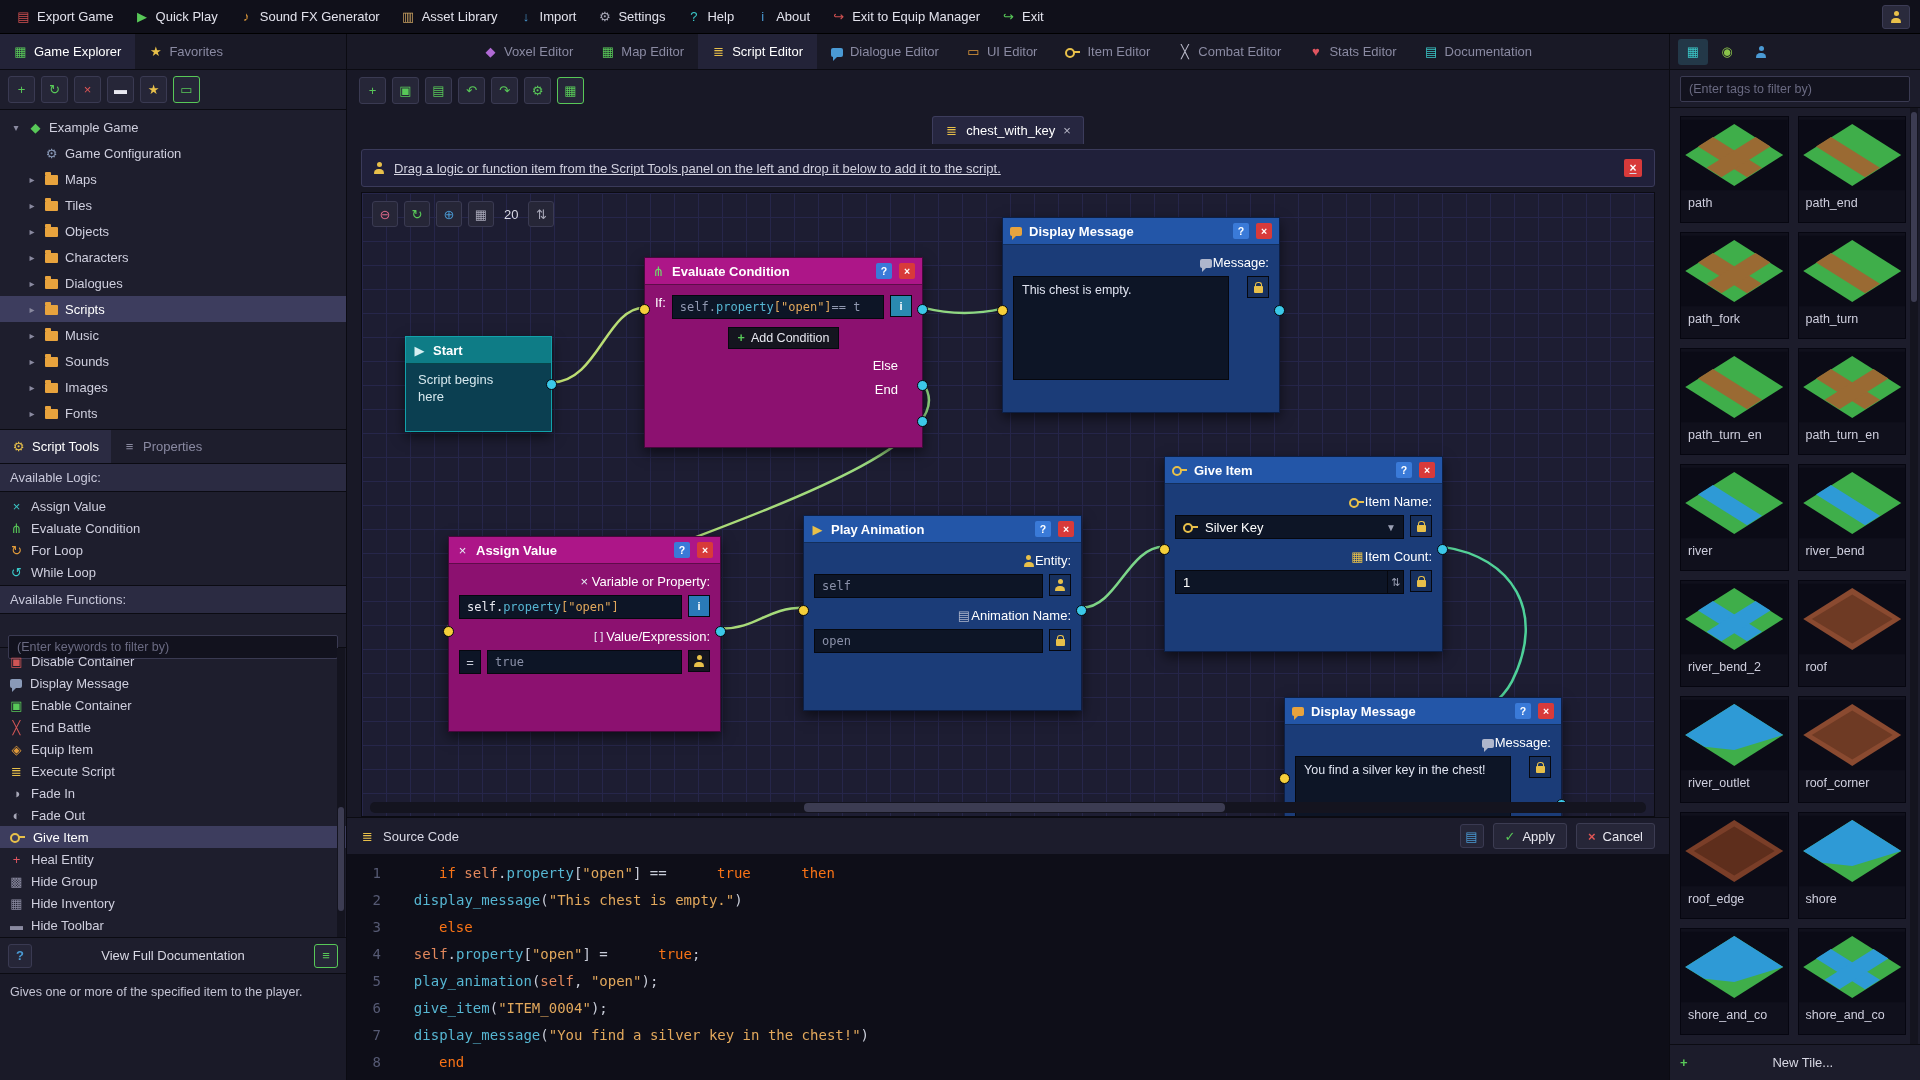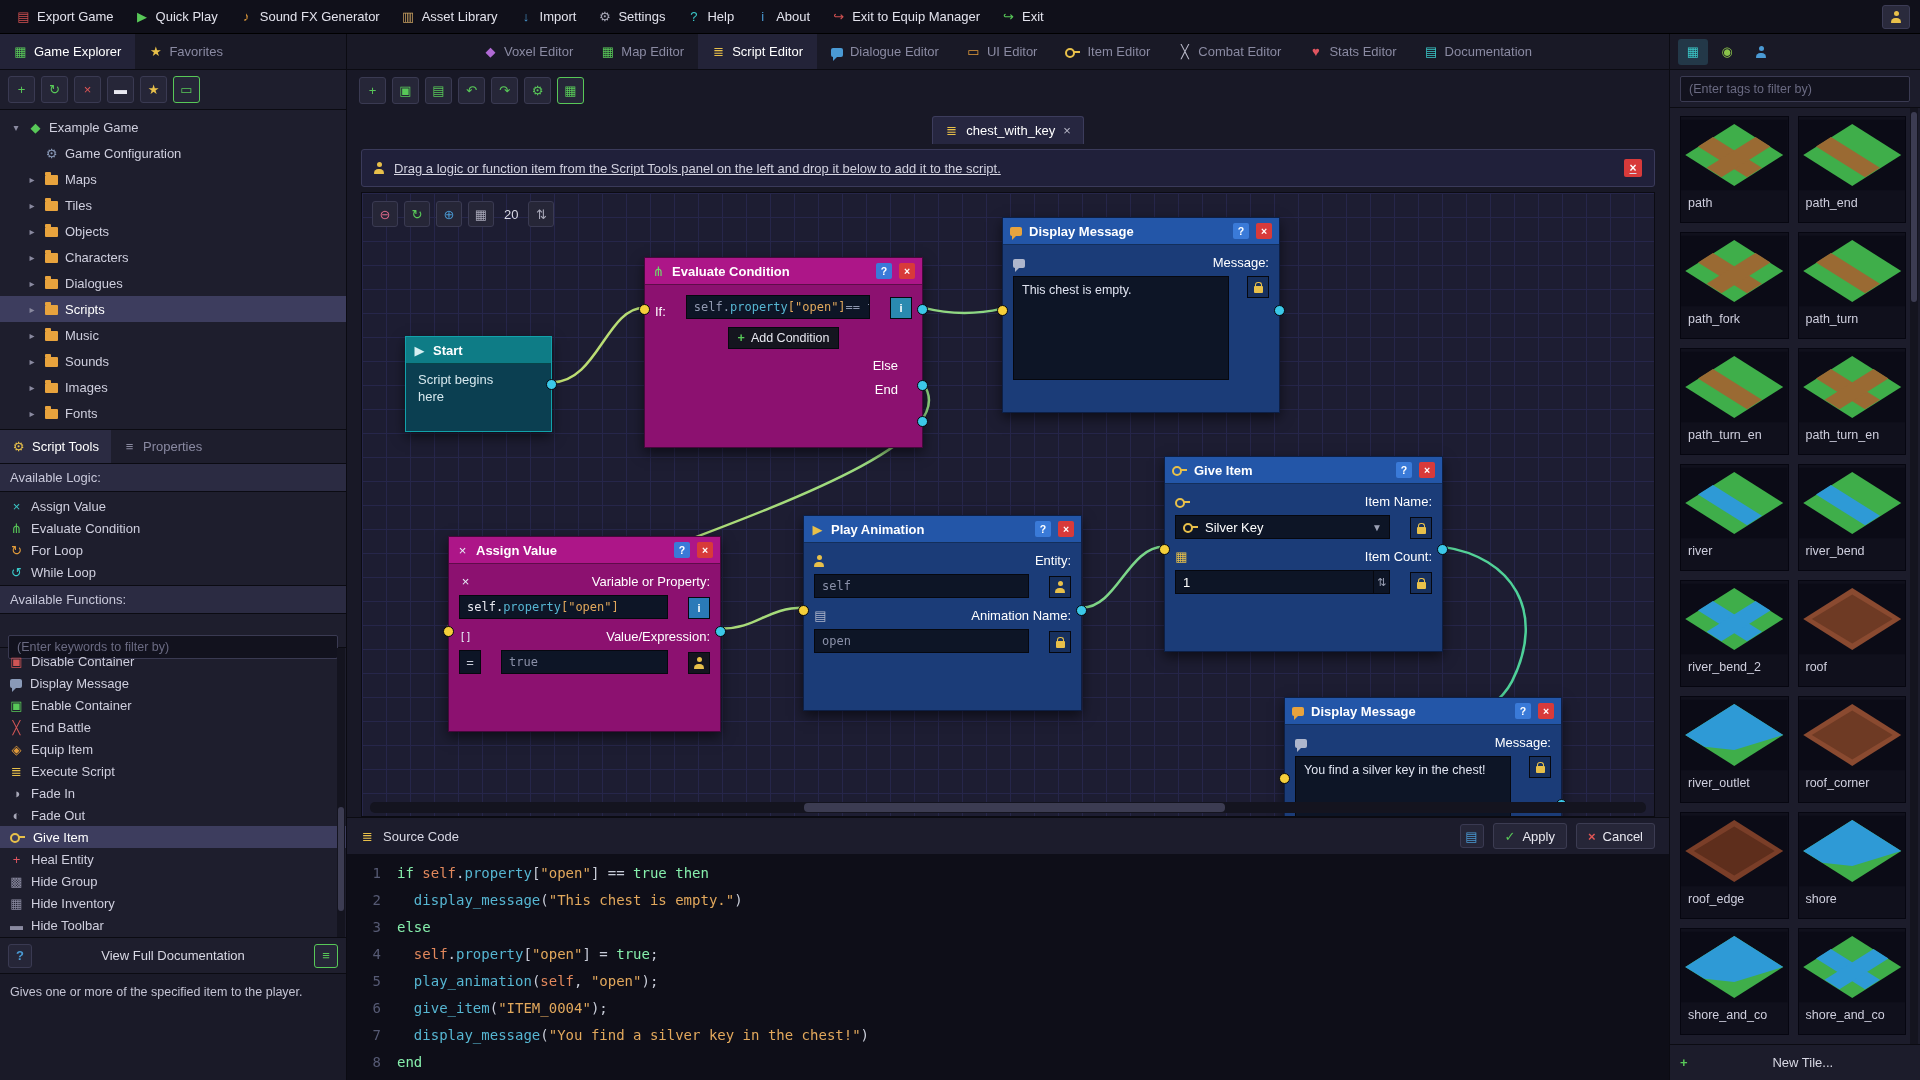--- a/index.html
+++ b/index.html
@@ -86,22 +86,22 @@
   .hbtn.q{background:#3a7ad8;}
   .hbtn.x{background:#d83a3a;}
   .node.blue{background:#1b3c78;border:1px solid #0d1f45;}
   .node.blue .hd{background:#2356a8;}
   .node.magenta{background:#8c1170;border:1px solid #46083c;}
   .node.magenta .hd{background:#ad1688;}
   .node.teal{background:#0b3f51;border:1px solid #12a2aa;}
   .node.teal .hd{background:#0e7c86;}
   .bd{padding:6px 10px;}
   .start-bd{color:#d6e8ee;line-height:1.3;padding:8px 12px;}
-  .lblrow{display:flex;align-items:center;justify-content:space-between;gap:1px;color:#fff;margin:4px 0 6px;}
-  .inrow{display:flex;align-items:flex-end;gap:20px;margin-bottom:8px;}
+  .lblrow{display:flex;align-items:center;justify-content:flex-end;gap:1px;color:#fff;margin:4px 0 6px;}
+  .inrow{display:flex;align-items:flex-start;gap:6px;margin-bottom:8px;}
   .ninput{flex:1;height:24px;background:#0d1526;border:1px solid #06080f;color:#8a90a8;display:flex;align-items:center;padding:0 7px;font-family:"DejaVu Sans Mono",monospace;font-size:12px;overflow:hidden;white-space:nowrap;}
   .nbtn{width:22px;height:22px;border:1px solid #06080f;display:flex;align-items:center;justify-content:center;flex:none;}
   .nbtn.lockb{background:#17305e;color:#e8c04a;}
   .nbtn.darkb{background:#15151f;color:#e8c04a;}
   .nbtn.ib{background:#2a7ab8;color:#fff;font-weight:bold;font-size:11px;}
   .eqbox{width:22px;height:24px;background:#0d1526;border:1px solid #06080f;color:#c8ccd8;display:flex;align-items:center;justify-content:center;flex:none;}
   .msgrow{display:flex;gap:18px;align-items:flex-start;}
   .msgbox{flex:1;height:104px;background:#0d1526;border:1px solid #06080f;color:#dfe3f0;font-size:12.5px;padding:5px 8px;line-height:1.35;}
   .addbtn{background:#15151f;border:1px solid #06080f;color:#e8e8f0;display:flex;align-items:center;gap:6px;padding:3px 9px;margin:2px auto 8px;width:max-content;font-size:12.5px;}
   .addbtn .plus{color:#58c858;font-weight:bold;}
@@ -119,21 +119,21 @@
   
   .srcpanel{height:263px;flex:none;display:flex;flex-direction:column;border-top:1px solid #0b0b12;}
   .srchead{height:36px;background:#1c1c2c;display:flex;align-items:center;gap:9px;padding:0 14px;flex:none;}
   .srchead .spacer{flex:1;}
   .abtn{height:26px;background:#262638;border:1px solid #3c3c52;border-radius:3px;display:flex;align-items:center;gap:7px;padding:0 11px;color:#e8e8f0;}
   .abtn .ck{color:#58c858;font-weight:bold;}
   .abtn .cx{color:#e05555;font-weight:bold;}
   .codearea{flex:1;background:#0e0e18;padding:6px 12px;overflow:hidden;font-family:"DejaVu Sans Mono","Liberation Mono",monospace;font-size:14px;}
   .code-line{height:27px;line-height:27px;white-space:pre;}
   .ln{display:inline-block;width:22px;text-align:right;margin-right:16px;color:#565a74;}
-  .tok-k{color:#86efac;}.tok-f{color:#56b6d2;}.tok-b{color:#e2885c;}.tok-o{color:#c8ccd8;}
+  .tok-k{color:#f97316;margin-left:42px;}.tok-f{color:#56b6d2;}.tok-b{color:#e2885c;}.tok-o{color:#c8ccd8;}
 
   
   .rfilter{height:38px;display:flex;align-items:center;padding:0 10px;flex:none;border-bottom:1px solid #0b0b12;}
   .rfilter input{flex:1;height:26px;background:#12121e;border:1px solid #3a3a52;border-radius:2px;color:#c8c8da;padding:0 8px;font-size:12.5px;outline:none;}
   .rfilter input::placeholder{color:#6a6a82;}
   .tiles{flex:1;position:relative;overflow:hidden;padding:8px 14px 0 10px;display:grid;grid-template-columns:1fr 1fr;gap:9px;align-content:start;}
   .tilecard{background:#10101c;border:1px solid #060610;height:107px;display:flex;flex-direction:column;}
   .tilecard svg{width:100%;height:76px;display:block;}
   .tname{padding:3px 7px;color:#cfcfde;font-size:12.5px;white-space:nowrap;overflow:hidden;}
   .newtile{height:36px;border-top:1px solid #0b0b12;display:flex;align-items:center;padding:0 10px;flex:none;background:#1c1c2b;}

